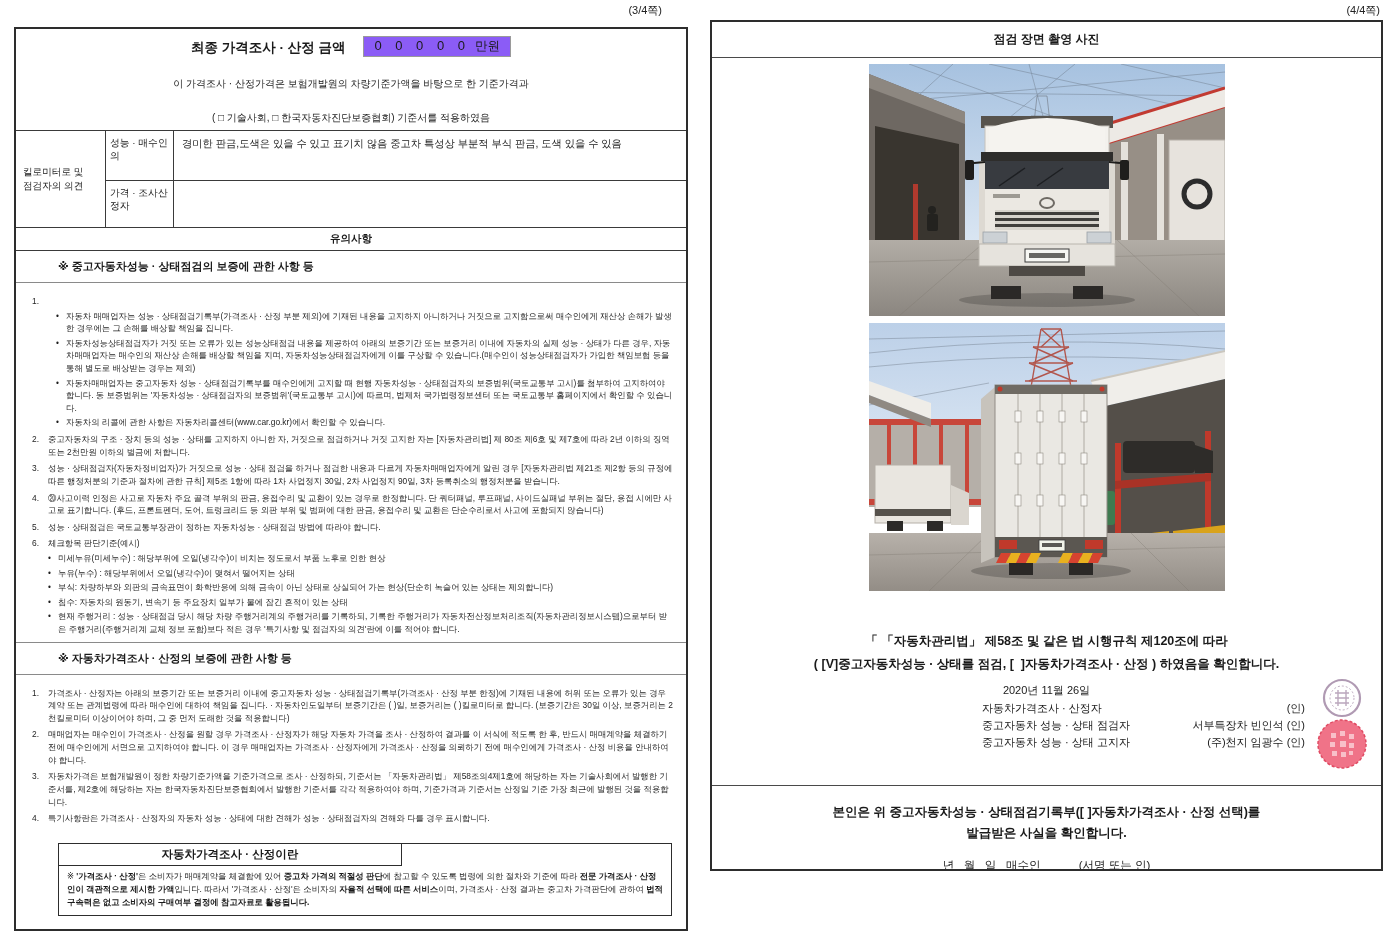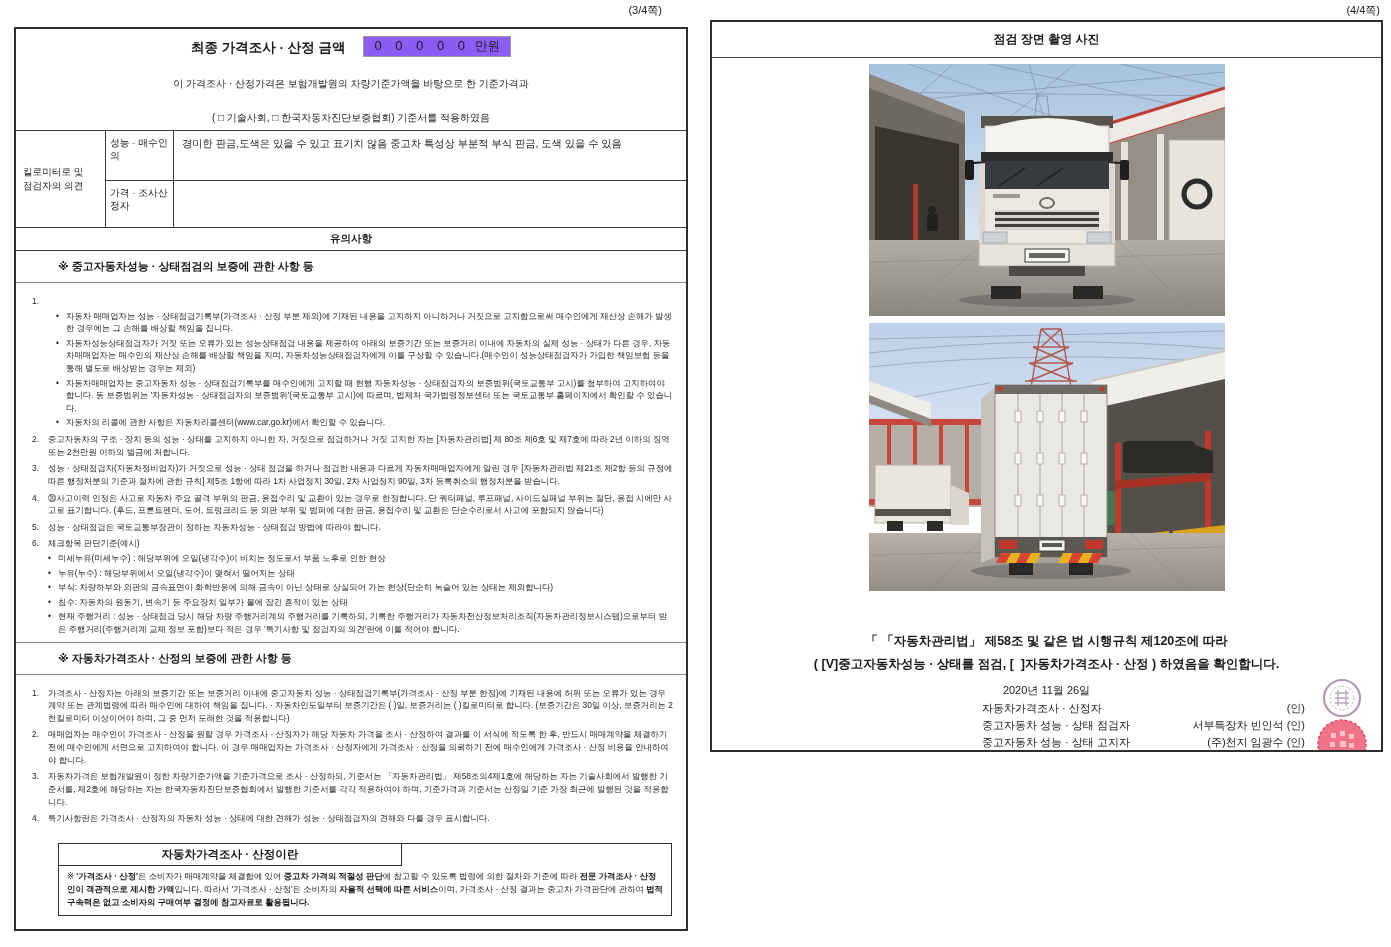--- a/index.html
+++ b/index.html
@@ -1,21 +1,21 @@
 <!DOCTYPE html>
 <html><head>
 <meta charset="utf-8">
 <style>
   html,body { margin:0; padding:0; background:#fff; }
   body { font-family:"Liberation Sans","DejaVu Sans",sans-serif; color:#1a1a1a; }
   .root { position:relative; width:1391px; height:947px; background:#fff; overflow:hidden; }
   .page-label { position:absolute; top:3px; width:110px; text-align:right; font-size:11px; color:#222; }
   .page { position:absolute; background:#fff; border:2px solid #2d2d2d; box-sizing:border-box; overflow:hidden; }
   #page3 { left:14px; top:27px; width:674px; height:904px; }
-  #page4 { left:710px; top:20px; width:673px; height:732px; }
+  #page4 { left:710px; top:20px; width:673px; height:851px; }
 
   
   .price-sec { border-bottom:1px solid #3a3a3a; padding:7px 4px 5px; text-align:center; }
   .price-row { display:flex; justify-content:center; align-items:flex-end; gap:18px; }
   .price-title { font-weight:bold; font-size:13.5px; }
   .amount-box { border:1px solid #9a9a9a; padding:1px 10px; font-size:13px; display:inline-flex; align-items:baseline; gap:10px; background:#8b5cf6; }
   .amount-digits { word-spacing:10px; }
   .amount-unit { font-size:12.5px; }
   .price-desc { font-size:10px; margin-top:20px; }
   .opinions { display:grid; grid-template-columns:90px 68px 1fr; border-bottom:1px solid #3a3a3a; }

